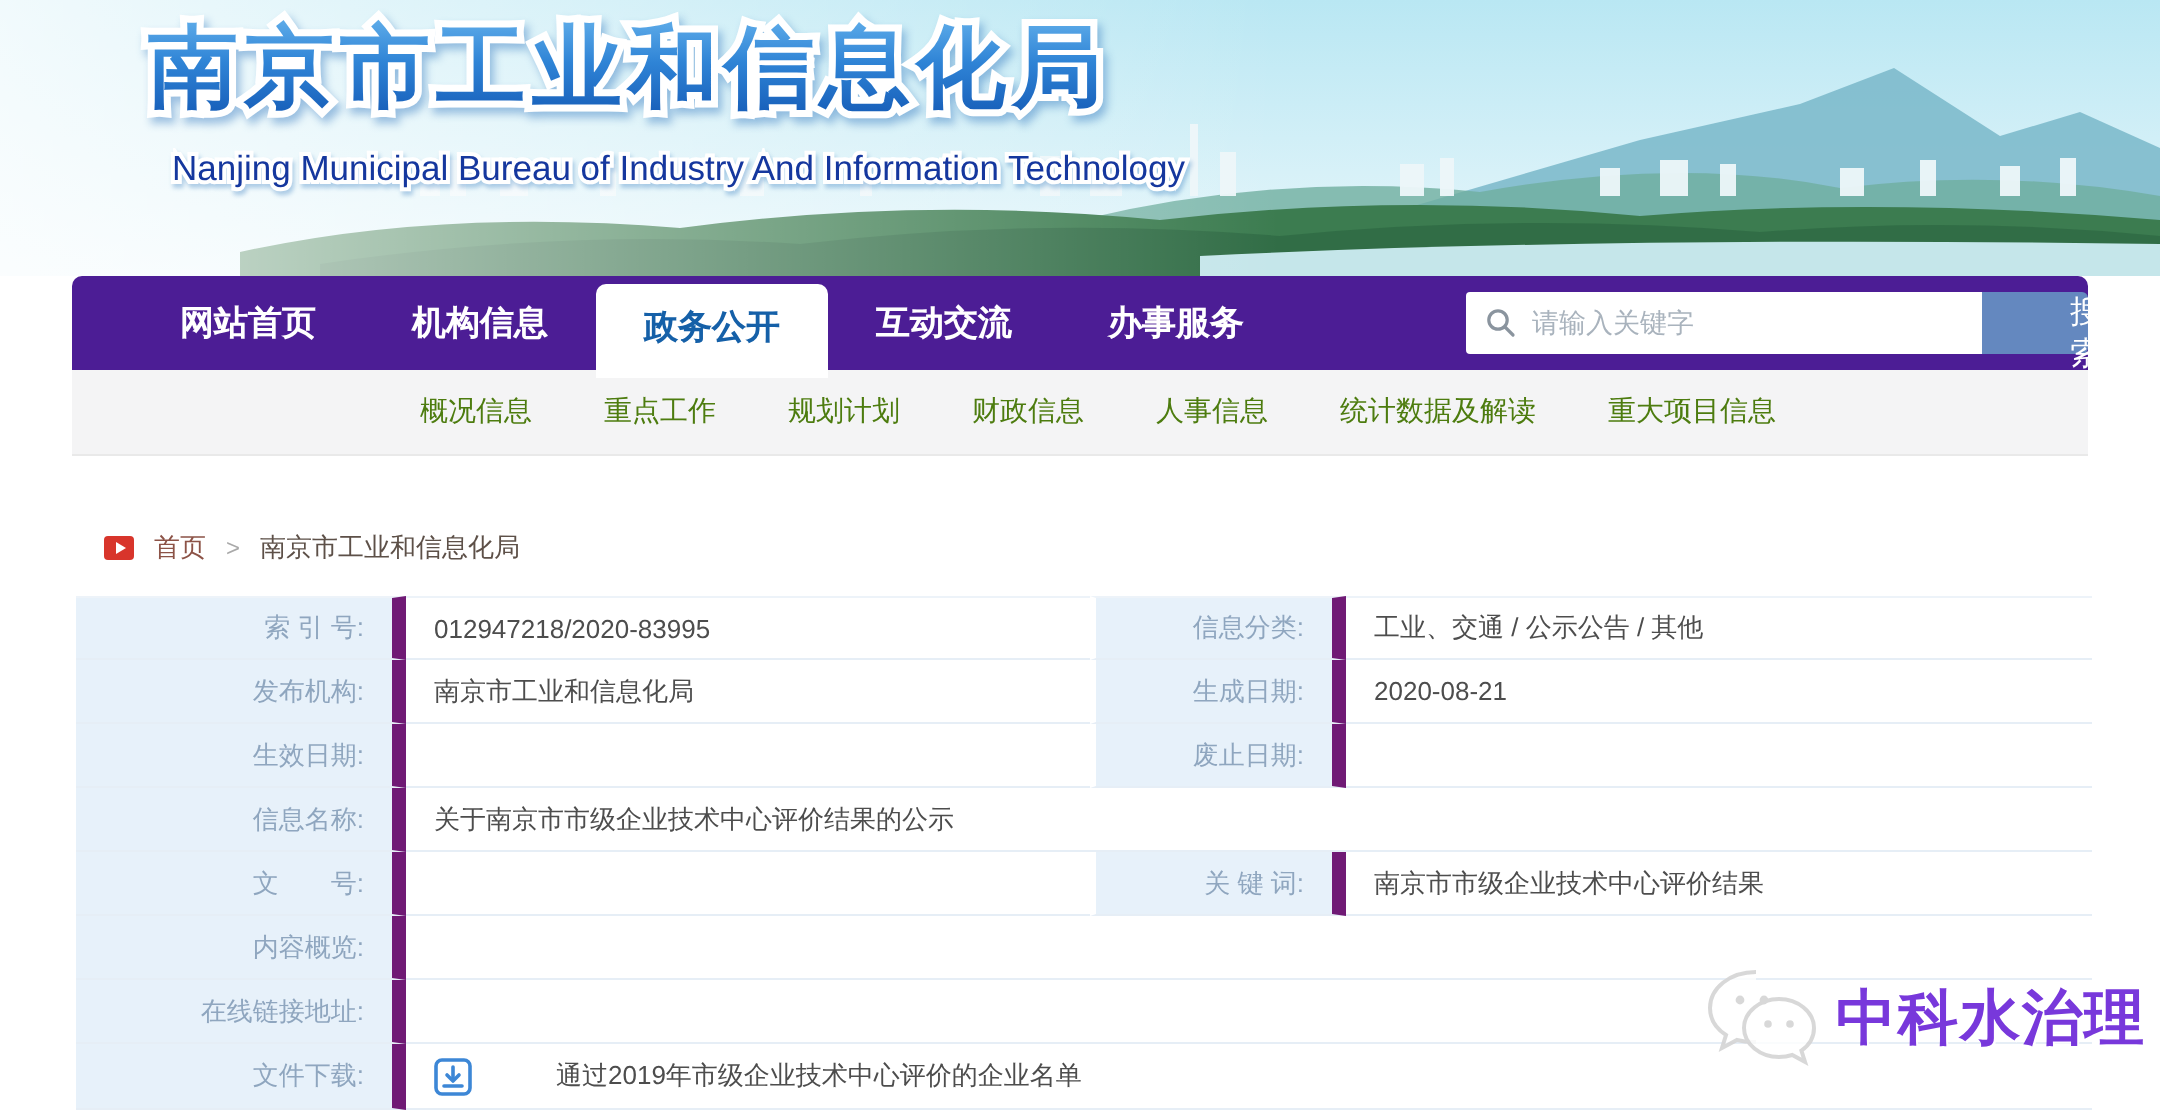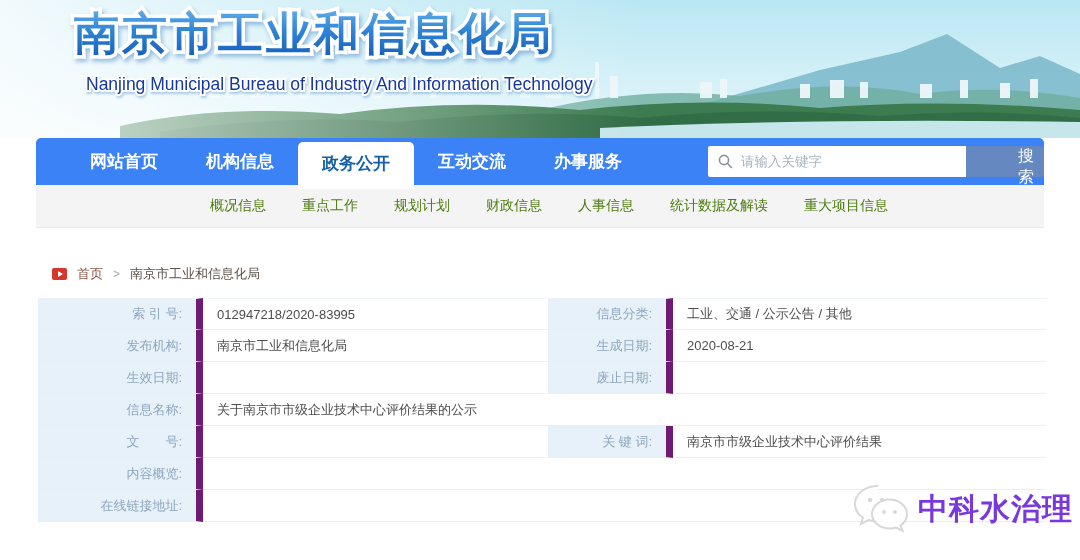--- a/index.html
+++ b/index.html
@@ -22,33 +22,33 @@
     -webkit-background-clip:text; background-clip:text; color:transparent; }
   .site-subtitle { position:absolute; left:86px; top:74px; width:620px; height:26px;
     font-size:17.5px; font-weight:400; white-space:nowrap; }
   .site-subtitle .layer-stroke { position:absolute; left:0; top:0;
     -webkit-text-stroke:4px #ffffff; color:#fff;
     filter:drop-shadow(1px 2px 1px rgba(50,120,190,0.35)); }
   .site-subtitle .layer-fill { position:absolute; left:0; top:0; color:#15379e; }
 
   
   .navbar { position:relative; margin:0 36px; width:1008px; height:47px;
-    background:#3b82f6; border-radius:5px 5px 0 0; display:flex; padding-left:30px; }
+    background:#4c1d95; border-radius:5px 5px 0 0; display:flex; padding-left:30px; }
   .tab { padding:0 24px; line-height:47px; font-size:17px; font-weight:700;
     color:#fff; cursor:pointer; white-space:nowrap; }
   .tab.active { background:#fff; color:#1560a8; border-radius:5px 5px 0 0;
     margin-top:4px; height:47px; line-height:43px; position:relative; z-index:3; }
   .searchbox { position:absolute; right:0; top:8px; height:31px; display:flex; z-index:2; }
   .search-input-wrap { background:#fff; display:flex; align-items:center;
     width:258px; height:31px; border-radius:2px 0 0 2px; padding-left:10px; }
   .search-input-wrap svg { flex:0 0 auto; margin-right:8px; }
   .searchbox input { border:none; outline:none; font-size:13.5px; color:#333;
     width:170px; background:transparent; font-family:inherit; }
   .searchbox input::placeholder { color:#a9b3bd; }
-  .search-btn { width:78px; height:31px; background:#6488bf; color:#fff;
+  .search-btn { width:53px; height:31px; background:#6488bf; color:#fff;
     font-size:16px; border:none; border-radius:0 3px 3px 0; cursor:pointer;
     font-family:Liberation Sans, sans-serif; letter-spacing:2px;padding-left:44px; }
 
   
   .subnav { margin:0 36px; width:1008px; height:43px; background:#f4f4f5;
     border-bottom:1px solid #e9e9e9; display:flex; align-items:center;
     padding-left:174px; gap:36px; }
   .subnav-item { font-size:14px; color:#4d7c0f; text-decoration:none;
     cursor:pointer; white-space:nowrap; }
 
@@ -215,20 +215,36 @@
       <td class="val">南京市市级企业技术中心评价结果</td>
     </tr>
     <tr>
       <td class="lbl">内容概览:</td>
       <td class="val" colspan="3"></td>
     </tr>
     <tr>
       <td class="lbl">在线链接地址:</td>
       <td class="val" colspan="3"></td>
     </tr>
+    <tr>
+      <td class="lbl">文件下载:</td>
+      <td class="val" colspan="3">
+        <span class="dl-cell">
+          <span class="dl-icon">
+            <svg width="19" height="19" viewBox="0 0 19 19">
+              <rect x="1" y="1" width="17" height="17" rx="3" fill="none" stroke="#3d87d6" stroke-width="1.8"></rect>
+              <line x1="9.5" y1="4.5" x2="9.5" y2="10.5" stroke="#3d87d6" stroke-width="1.8" stroke-linecap="round"></line>
+              <polyline points="6.5,8.5 9.5,11.5 12.5,8.5" fill="none" stroke="#3d87d6" stroke-width="1.8" stroke-linecap="round" stroke-linejoin="round"></polyline>
+              <line x1="5" y1="14" x2="14" y2="14" stroke="#3d87d6" stroke-width="1.8" stroke-linecap="round"></line>
+            </svg>
+          </span>
+          <a class="dl-link">通过2019年市级企业技术中心评价的企业名单</a>
+        </span>
+      </td>
+    </tr>
   </tbody>
     </table>
 
   <div class="watermark">
     <svg width="66" height="56" viewBox="0 0 66 56">
       <g stroke="#d5d5d5" stroke-width="2" fill="rgba(255,255,255,0.85)">
         <path d="M30,5 C17,5 7,13 7,23 c0,5.5 3,10.3 8,13.5 l-2,6.5 7.5-4 c3,0.8 6,1.2 9.5,1 "></path>
         <path d="M59,33 c0-8-8-14.5-17.5-14.5 S24,25 24,33 s8,14.5 17.5,14.5 c2.3,0 4.6-0.35 6.6-1 l6.4,3.4 -1.8-5.6 C56.6,41.6 59,37.6 59,33 Z"></path>
       </g>
       <g fill="#d5d5d5">

